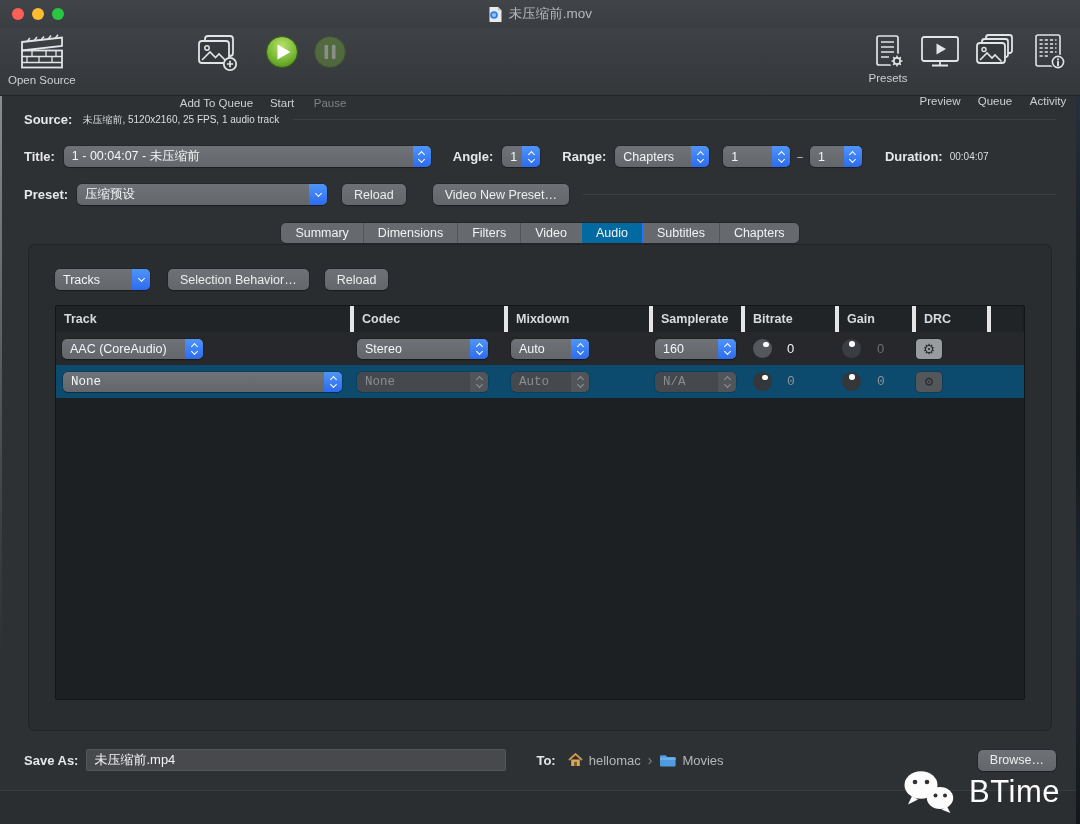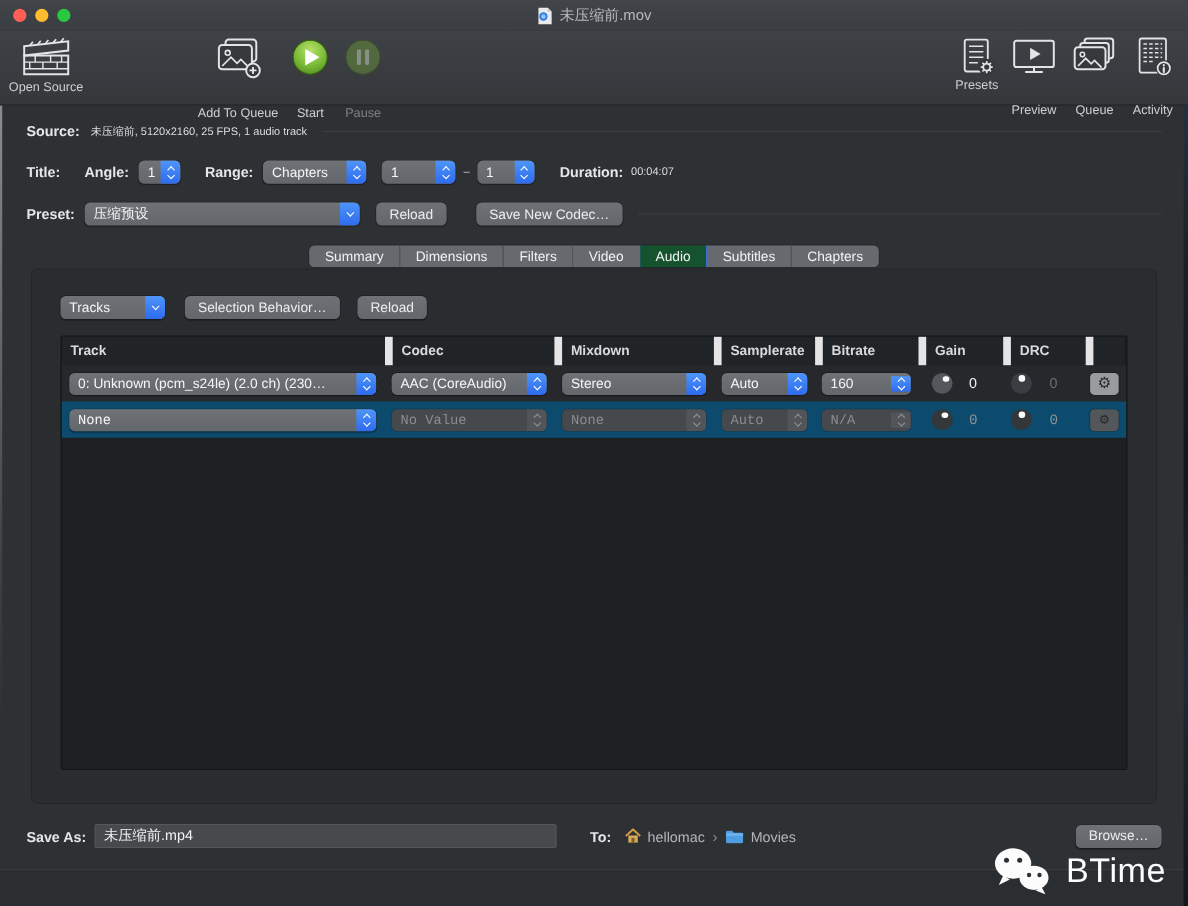--- a/index.html
+++ b/index.html
@@ -62,46 +62,46 @@
     font-size:12.5px; box-shadow:0 0 0 .5px rgba(0,0,0,.35), 0 1px 1px rgba(0,0,0,.25);
     white-space:nowrap; cursor:default; }
 
   
   .tabbar { margin-top:18px; display:flex; justify-content:center; }
   .segs { display:flex; height:20px; border-radius:5px; overflow:hidden;
     box-shadow:0 0 0 .5px rgba(0,0,0,.4); }
   .seg { display:flex; align-items:center; padding:0 14px; background:#66696d;
     color:#f2f3f4; font-size:12.5px; border-left:1px solid #515458; cursor:default; }
   .seg:first-child { border-left:none; }
-  .seg.active { background:#14532d; border-left-color:#2f74f4; }
+  .seg.active { background:#0369a1; border-left-color:#2f74f4; }
   .seg.active + .seg { border-left-color:#2f74f4; }
 
   
   .panel { margin:0 28px; margin-top:1px; height:487px; background:#2a2d30;
     border-radius:7px; box-shadow:inset 0 0 0 1px rgba(0,0,0,.18); position:relative; }
   .tracks-row { display:flex; align-items:center; padding:25px 0 0 27px; }
 
   
   .table { margin:15px auto 0 27px; width:970px; height:395px; background:#1d2022;
     border:1px solid #121415; border-radius:2px; overflow:hidden; }
   .tgrid { display:grid; grid-template-columns:294px 154px 145px 92px 94px 77px 75px 35px; }
   .th { height:26px; display:flex; align-items:center; padding-left:8px;
-    color:#d9dadc; font-size:12.5px; font-weight:bold; border-left:7px solid #e5e5e5;
+    color:#d9dadc; font-size:12.5px; font-weight:bold; border-left:4px solid #e5e5e5;
     background:#212426; }
   .th:first-child { border-left:none; }
   .trow { height:33px; }
   .trow .cell { display:flex; align-items:center; height:33px; }
   .trow1 { background:#26282b; }
   .trow2 { background:#0c4a6e;font-family:Liberation Mono, monospace; }
   .cell .popup { height:20px; }
   .c-track .popup { width:279px; margin-left:7px; }
   .c-codec .popup { width:141px; margin-left:6px; }
   .c-mix .popup   { width:131px; margin-left:7px; }
   .c-rate .popup  { width:78px;  margin-left:7px; }
-  .c-bit .popup   { width:81px;  margin-left:6px;align-items:center; }
+  .c-bit .popup   { width:81px;  margin-left:6px; }
   .c-gain { padding-left:12px; gap:15px; }
   .c-drc  { padding-left:7px;  gap:16px; }
   .knob { width:19px; height:19px; border-radius:50%; background:#54585c; position:relative; }
   .knob .dot { position:absolute; width:5.5px; height:5.5px; border-radius:50%; background:#fbfbfb;
     top:2.5px; left:10px; }
   .knob.ctr .dot { left:7px; top:2px; }
   .knob.dim { background:#3a3e42; }
   .kval { font-size:13px; color:#f1f2f3; }
   .kval.dim { color:#6c6f73; }
   .trow2 .kval { color:#8f9295; }
@@ -267,20 +267,27 @@
   </div>
 
   <div class="row row-source">
     <span class="lbl">Source:</span>
     <span class="val" style="margin-left:10px">未压缩前, 5120x2160, 25 FPS, 1 audio track</span>
     <span class="hline"></span>
   </div>
 
   <div class="row row-title">
     <span class="lbl">Title:</span>
+    <span class="popup" style="width:367px;margin-left:9px">
+      <span class="ptxt">1 - 00:04:07 - 未压缩前</span>
+      <span class="cap">
+          <i class="up"></i>
+          <i class="dn"></i>
+        </span>
+    </span>
     <span class="lbl" style="margin-left:22px">Angle:</span>
     <span class="popup" style="width:38px;margin-left:9px">
       <span class="ptxt">1</span>
       <span class="cap">
           <i class="up"></i>
           <i class="dn"></i>
         </span>
     </span>
     <span class="lbl" style="margin-left:22px">Range:</span>
     <span class="popup" style="width:94px;margin-left:9px">
@@ -311,21 +318,21 @@
 
   <div class="row row-preset">
     <span class="lbl">Preset:</span>
     <span class="popup" style="width:250px;margin-left:9px">
       <span class="ptxt">压缩预设</span>
       <span class="cap single">
           <i class="dn"></i>
         </span>
     </span>
     <span class="btn" style="margin-left:15px">Reload</span>
-    <span class="btn" style="margin-left:27px">Save New Codec…</span>
+    <span class="btn" style="margin-left:27px">Video New Preset…</span>
     <span class="hline"></span>
   </div>
 
   <div class="tabbar">
     <div class="segs">
       <span class="seg">Summary</span>
       <span class="seg">Dimensions</span>
       <span class="seg">Filters</span>
       <span class="seg">Video</span>
       <span class="seg active">Audio</span>
@@ -353,29 +360,20 @@
         <span class="th">Codec</span>
         <span class="th">Mixdown</span>
         <span class="th">Samplerate</span>
         <span class="th">Bitrate</span>
         <span class="th">Gain</span>
         <span class="th">DRC</span>
         <span class="th"></span>
       </div>
 
       <div class="tgrid trow trow1">
-        <span class="cell c-track">
-          <span class="popup">
-            <span class="ptxt">0: Unknown (pcm_s24le) (2.0 ch) (230…</span>
-            <span class="cap">
-                <i class="up"></i>
-                <i class="dn"></i>
-              </span>
-          </span>
-        </span>
         <span class="cell c-codec">
           <span class="popup">
             <span class="ptxt">AAC (CoreAudio)</span>
             <span class="cap">
                 <i class="up"></i>
                 <i class="dn"></i>
               </span>
           </span>
         </span>
         <span class="cell c-mix">
@@ -419,29 +417,20 @@
         </span>
         <span class="cell">
           <span class="gearbtn">⚙</span>
         </span>
       </div>
 
       <div class="tgrid trow trow2">
         <span class="cell c-track">
           <span class="popup">
             <span class="ptxt">None</span>
-            <span class="cap">
-                <i class="up"></i>
-                <i class="dn"></i>
-              </span>
-          </span>
-        </span>
-        <span class="cell c-codec">
-          <span class="popup disabled">
-            <span class="ptxt">No Value</span>
             <span class="cap">
                 <i class="up"></i>
                 <i class="dn"></i>
               </span>
           </span>
         </span>
         <span class="cell c-mix">
           <span class="popup disabled">
             <span class="ptxt">None</span>
             <span class="cap">

